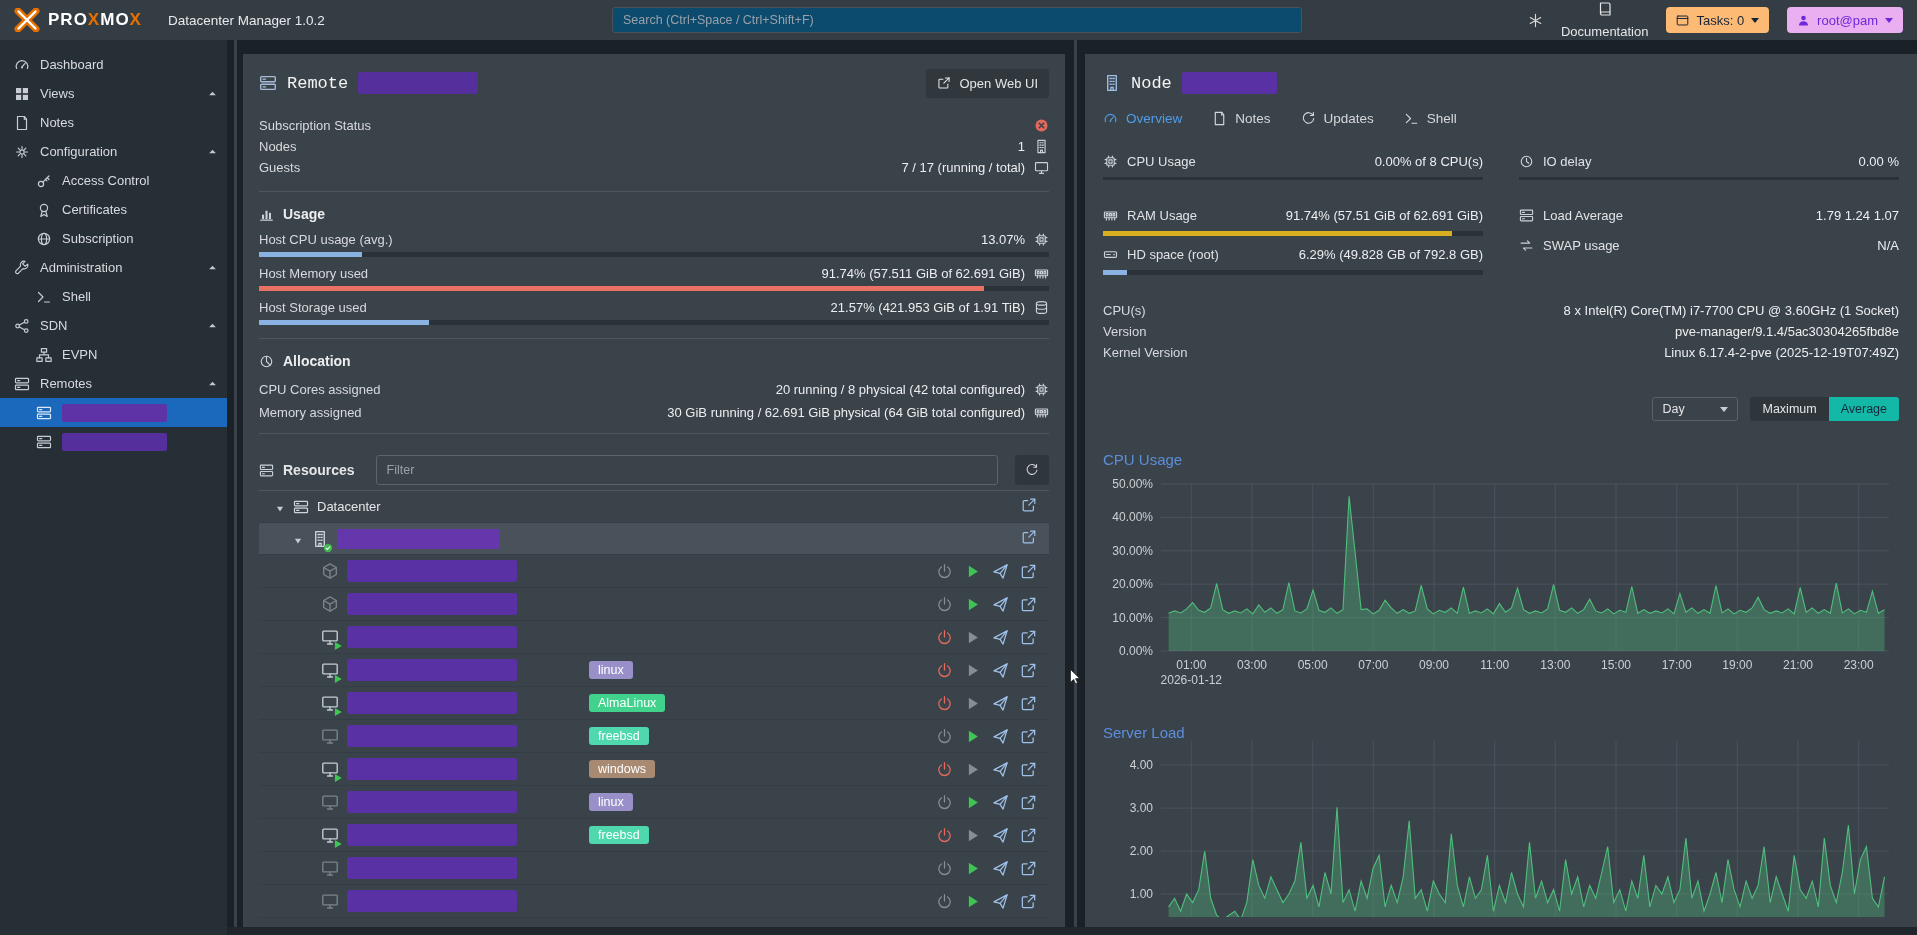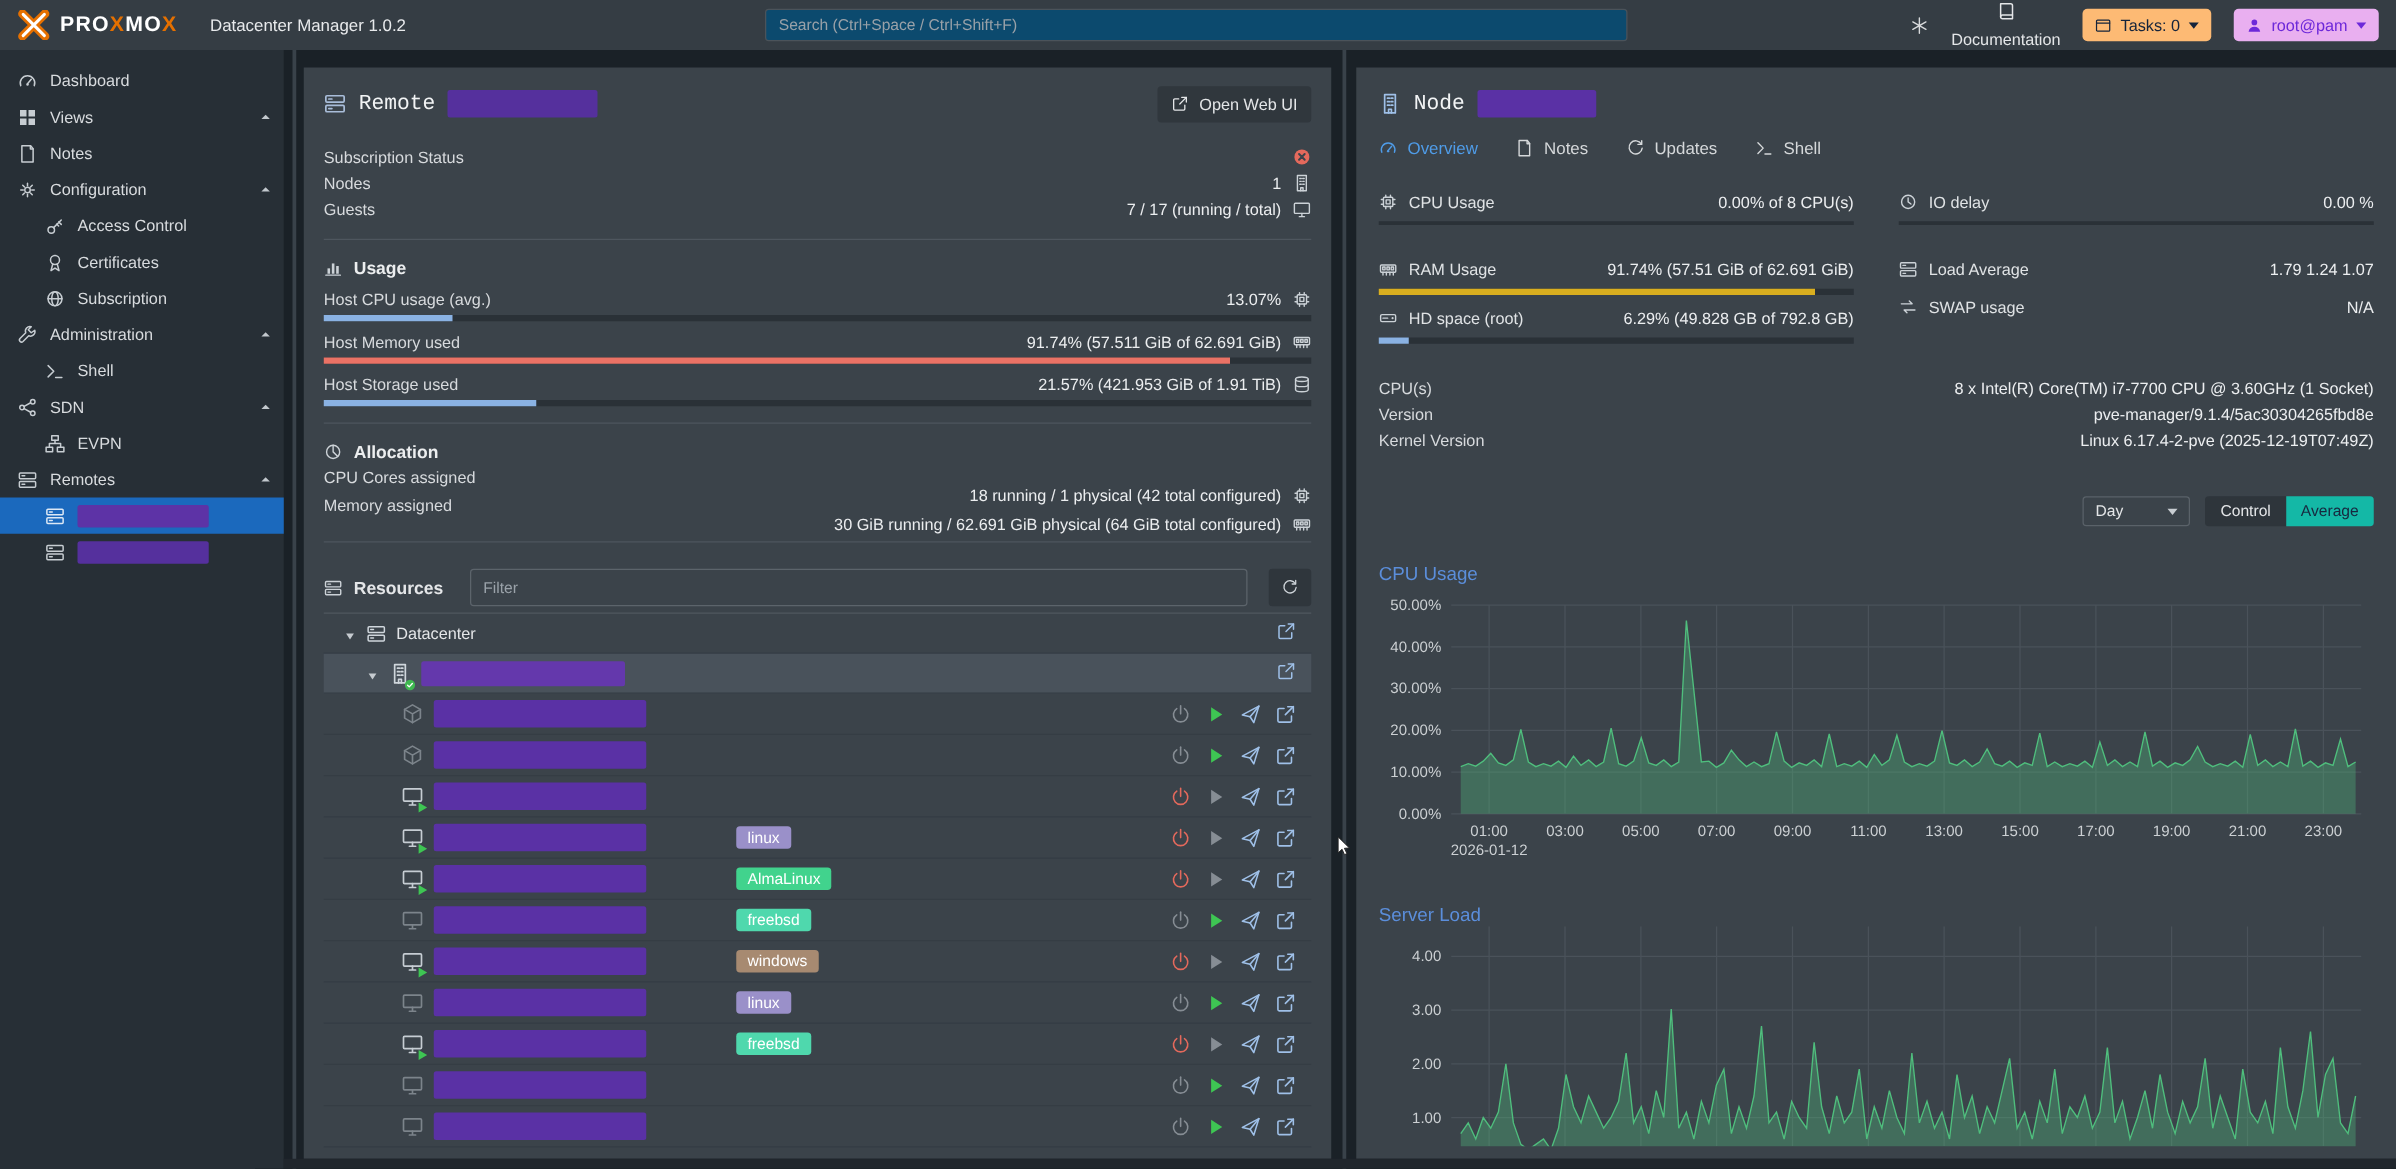--- a/index.html
+++ b/index.html
@@ -75,21 +75,21 @@
   .srow .rval .ic { color:#ccd2d7; width:15px; height:15px; }
 
   .urow { margin-top:2px; }
   .u-top { display:flex; align-items:center; height:20px; }
   .u-top .lbl { color:#d7dadd; }
   .u-top .rval { margin-left:auto; display:flex; align-items:center; gap:9px; color:#eceef0; }
   .u-top .rval .ic { color:#ccd2d7; width:15px; height:15px; }
   .track { height:5px; background:#2a3137; margin-top:3px; margin-bottom:6px; }
   .track .fill { height:100%; }
 
-  .arow { display:flex; align-items:flex-start; height:23px;flex-direction:column; }
+  .arow { display:flex; align-items:flex-end; height:23px; }
   .arow .lbl { color:#d7dadd; }
   .arow .rval { margin-left:auto; display:flex; align-items:center; gap:9px; color:#eceef0; }
   .arow .rval .ic { color:#ccd2d7; width:15px; height:15px; }
 
   
   .res-head { display:flex; align-items:center; gap:9px; margin-top:16px; height:40px; font-weight:bold; font-size:14px; }
   .res-head .ic { color:#ccd2d7; width:15px; height:15px; }
   .filter { flex:1; height:30px; margin-left:12px; background:#3b434a; border:1px solid #5c646b; border-radius:3px;
             color:#dfe2e4; padding:0 10px; font-size:12.5px; font-family:inherit; font-weight:normal; outline:none; }
   .filter::placeholder { color:#9aa2a9; }
@@ -508,21 +508,21 @@
             <circle cx="8" cy="8" r="5.6"></circle>
             <path d="M8 2.4V8l4 3.9"></path>
           </svg>
         </span>
       <span>Allocation</span>
     </div>
     <div id="alloc-rows">
         <div class="arow">
           <span class="lbl">CPU Cores assigned</span>
           <span class="rval">
-            <span>18 running / 1 physical (42 total configured)</span>
+            <span>20 running / 8 physical (42 total configured)</span>
             <span class="ic">
               <svg viewBox="0 0 16 16">
                 <rect x="4" y="4" width="8" height="8" rx="1"></rect>
                 <rect x="6.3" y="6.3" width="3.4" height="3.4"></rect>
                 <path d="M6 4V2.2M10 4V2.2M6 13.8V12M10 13.8V12M4 6H2.2M4 10H2.2M13.8 6H12M13.8 10H12"></path>
               </svg>
             </span>
           </span>
         </div>
         <div class="arow">
@@ -1165,21 +1165,21 @@
           <span class="lbl">Kernel Version</span>
           <span class="rval">Linux 6.17.4-2-pve (2025-12-19T07:49Z)</span>
         </div>
       </div>
     <div class="controls" id="controls">
         <div class="select">
           <span>Day</span>
           <span class="sc"></span>
         </div>
         <div class="toggle">
-          <div class="tbtn off">Control</div>
+          <div class="tbtn off">Maximum</div>
           <div class="tbtn on">Average</div>
         </div>
       </div>
     <div class="chart" id="chart-cpu">
         <div class="chart-title ct-cpu">CPU Usage</div>
         <div>
           <svg width="796" height="216">
             <line class="grid" x1="58" y1="183.0" x2="786" y2="183.0"></line>
             <text class="ax" text-anchor="end" x="50" y="187.0">0.00%</text>
             <line class="grid" x1="58" y1="149.6" x2="786" y2="149.6"></line>

